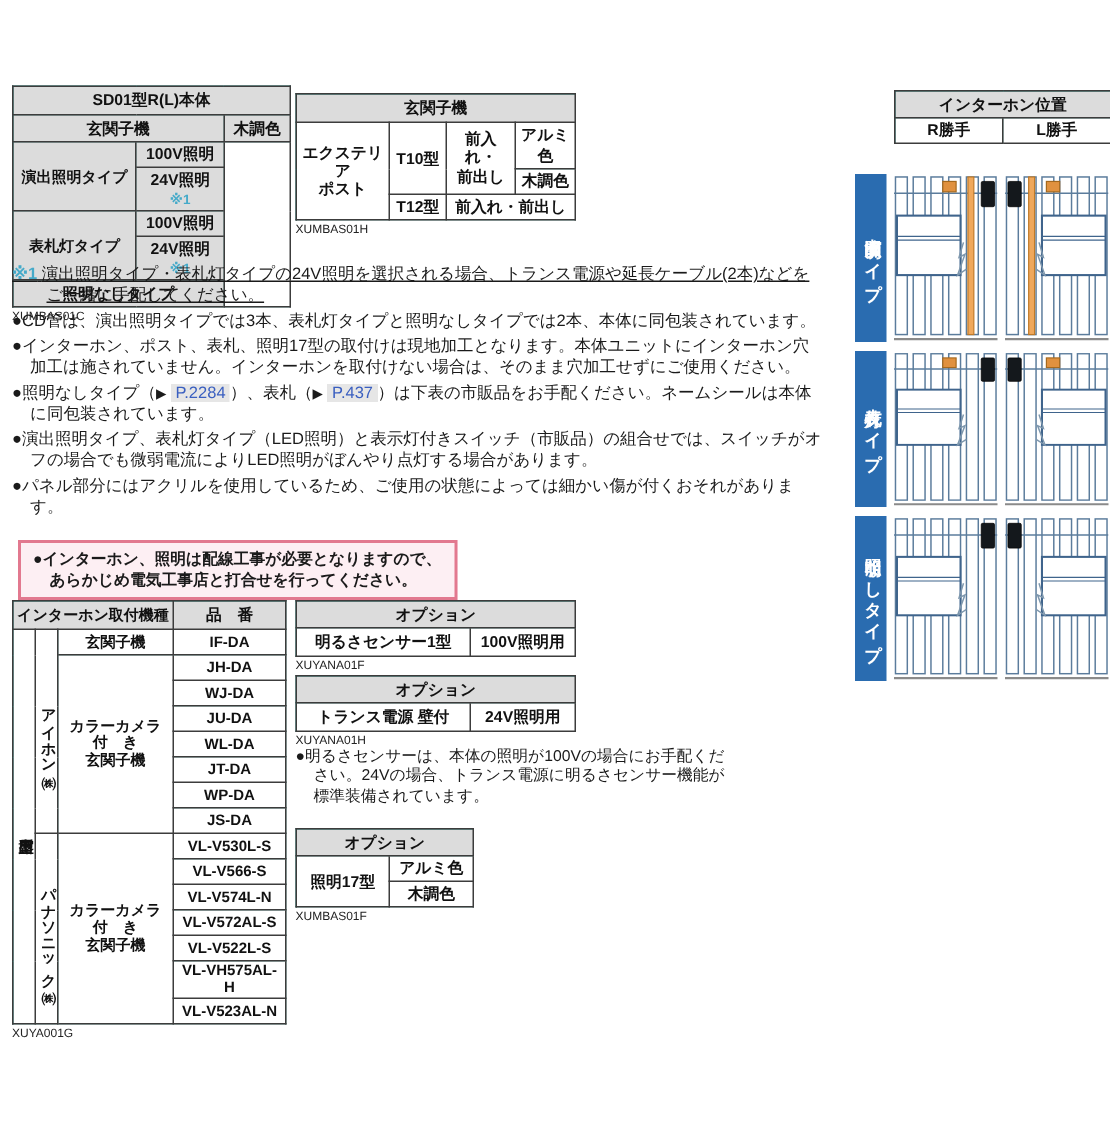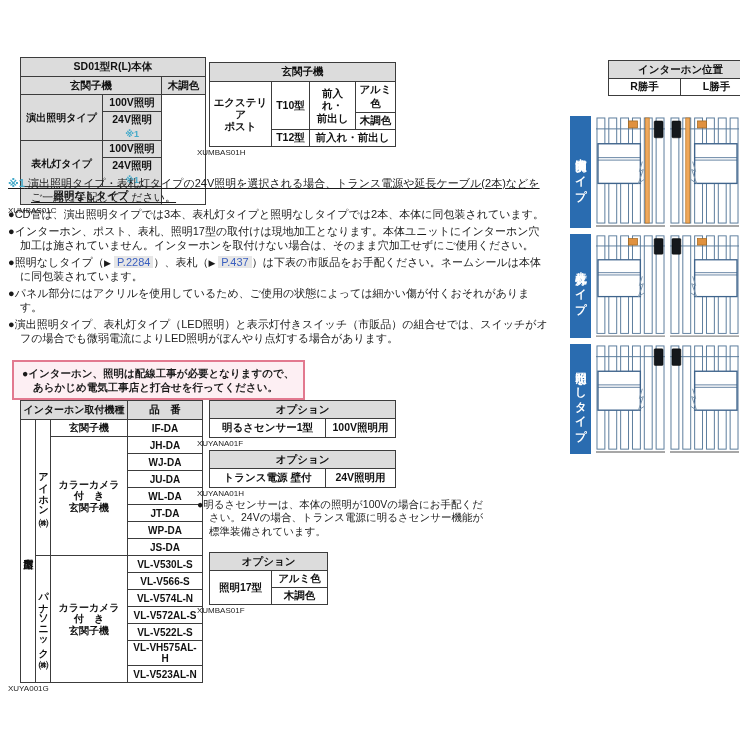--- a/index.html
+++ b/index.html
@@ -1,21 +1,21 @@
 <!DOCTYPE html>
 <html><head>
 <meta charset="utf-8">
 <style>
   html,body{margin:0;padding:0;background:#fff;}
   #page{position:relative;width:740px;height:755px;background:#ffffff;overflow:hidden;
         font-family:"Liberation Sans","DejaVu Sans",sans-serif;color:#111;}
   .abs{position:absolute;}
 
   
-  table{border-collapse:collapse;table-layout:fixed;width:100%;background:#0f766e;margin-left:12px;}
+  table{border-collapse:collapse;table-layout:fixed;width:100%;background:#0f766e;}
   td,th{border:1px solid #3c3c3c;font-size:10.5px;font-weight:bold;text-align:center;
         vertical-align:middle;padding:1px 2px;color:#111;background:#fff;}
   table{border:1.5px solid #3c3c3c;}
   .g{background:#dcdcdc;}
   .pre{white-space:pre-line;line-height:1.15;}
   .vert{writing-mode:vertical-rl;text-orientation:upright;padding:2px 0;font-size:10px;line-height:1;}
   .model{font-size:10px;}
   .figcode{font-size:8px;font-weight:normal;color:#222;margin-top:1px;text-align:left;}
   .refmark{color:#45aac9;font-size:9px;font-weight:bold;}
 
@@ -270,22 +270,22 @@
           </div>
       </div>
     </div>
   </div>
 
   <div class="abs" style="left:8px;top:177px;width:540px;">
     <p class="note-ref"><span class="mark">※1</span> <span>演出照明タイプ・表札灯タイプの24V照明を選択される場合、トランス電源や延長ケーブル(2本)などをご一緒に手配してください。</span></p>
     <p class="note">●CD管は、演出照明タイプでは3本、表札灯タイプと照明なしタイプでは2本、本体に同包装されています。</p>
     <p class="note">●インターホン、ポスト、表札、照明17型の取付けは現地加工となります。本体ユニットにインターホン穴加工は施されていません。インターホンを取付けない場合は、そのまま穴加工せずにご使用ください。</p>
     <p class="note"><span>●照明なしタイプ（</span><span class="arr">▶</span> <span class="plink">P.2284</span><span>）、表札（</span><span class="arr">▶</span> <span class="plink">P.437</span><span>）は下表の市販品をお手配ください。ネームシールは本体に同包装されています。</span></p>
+    <p class="note">●演出照明タイプ、表札灯タイプ（LED照明）と表示灯付きスイッチ（市販品）の組合せでは、スイッチがオフの場合でも微弱電流によりLED照明がぼんやり点灯する場合があります。</p>
     <p class="note">●パネル部分にはアクリルを使用しているため、ご使用の状態によっては細かい傷が付くおそれがあります。</p>
-    <p class="note">●演出照明タイプ、表札灯タイプ（LED照明）と表示灯付きスイッチ（市販品）の組合せでは、スイッチがオフの場合でも微弱電流によりLED照明がぼんやり点灯する場合があります。</p>
   </div>
 
   <div class="abs warnbox" style="left:12px;top:360px;width:262px;">●インターホン、照明は配線工事が必要となりますので、あらかじめ電気工事店と打合せを行ってください。</div>
 
   <div class="abs" style="left:8px;top:400px;width:182px;">
     <table>
       <colgroup>
           <col style="width:15px">
           <col style="width:15px">
           <col style="width:77px">

